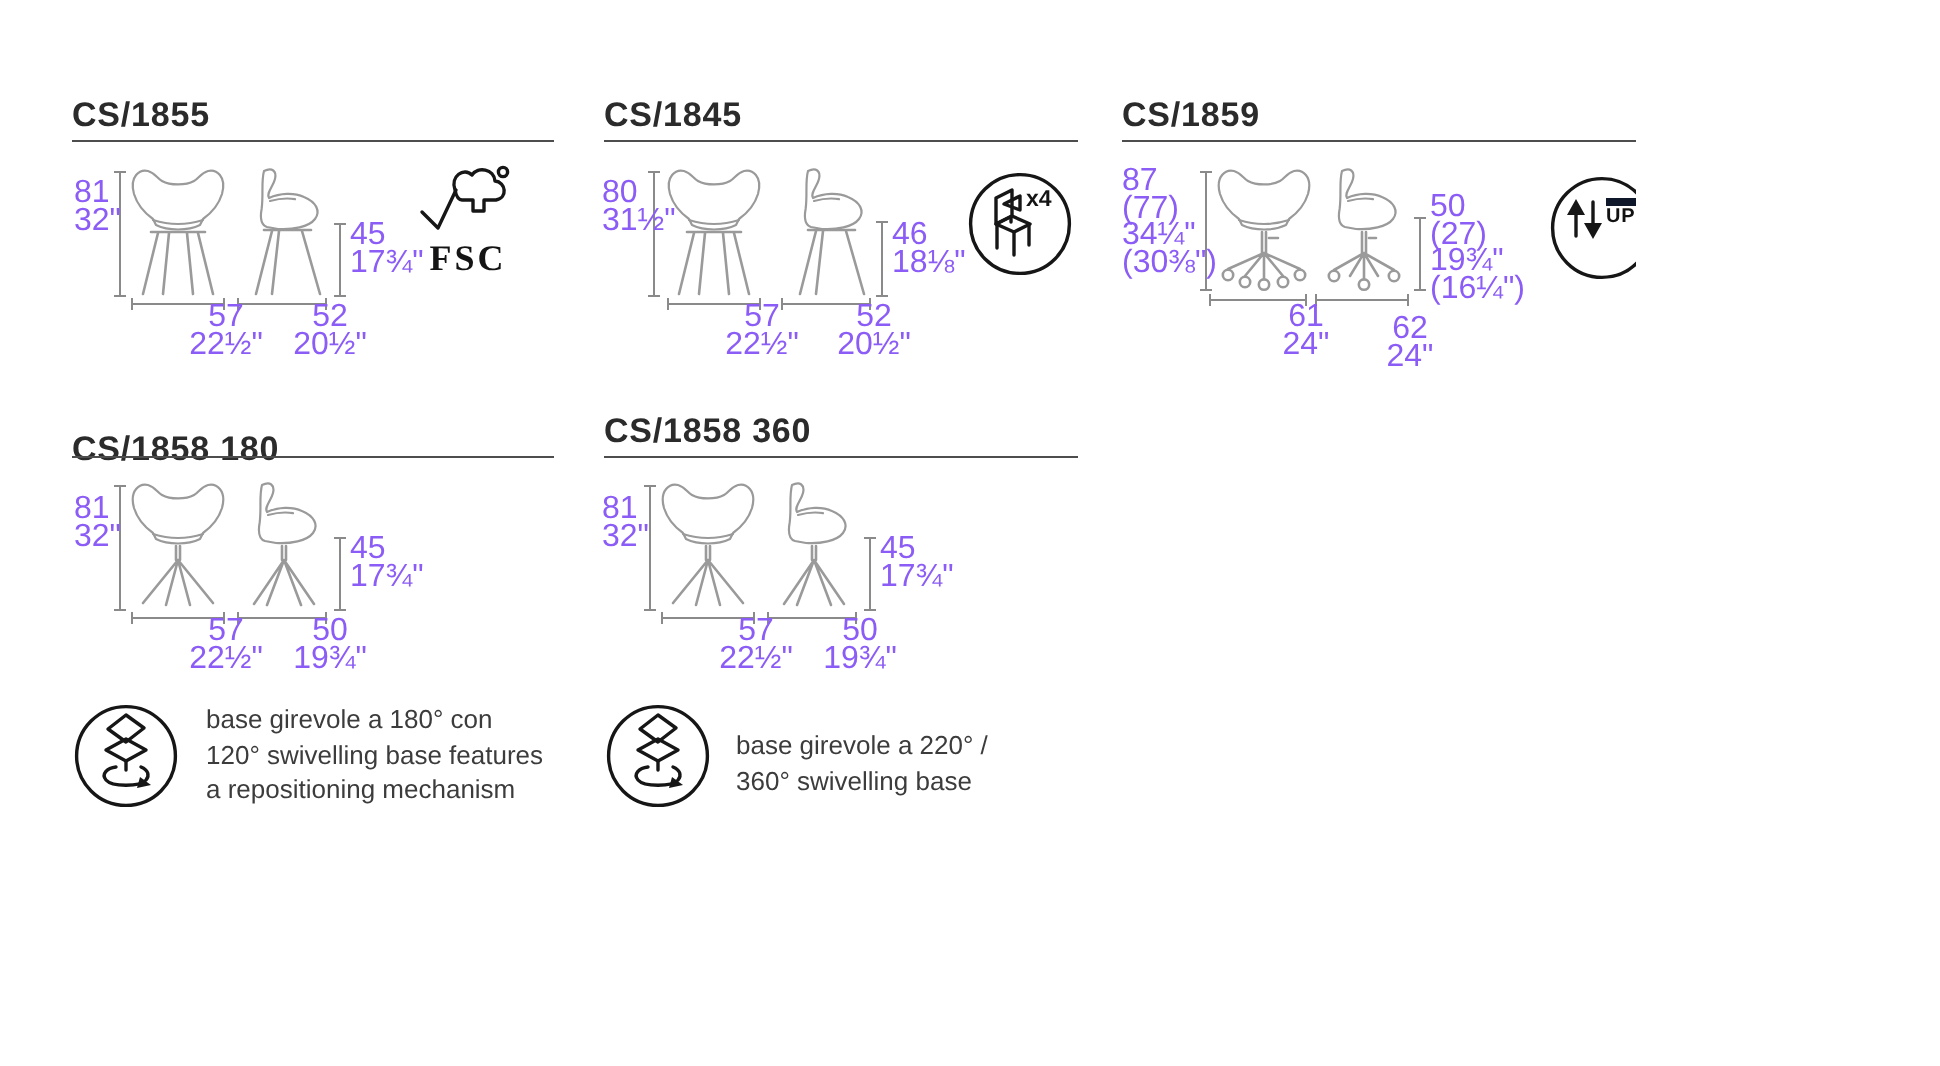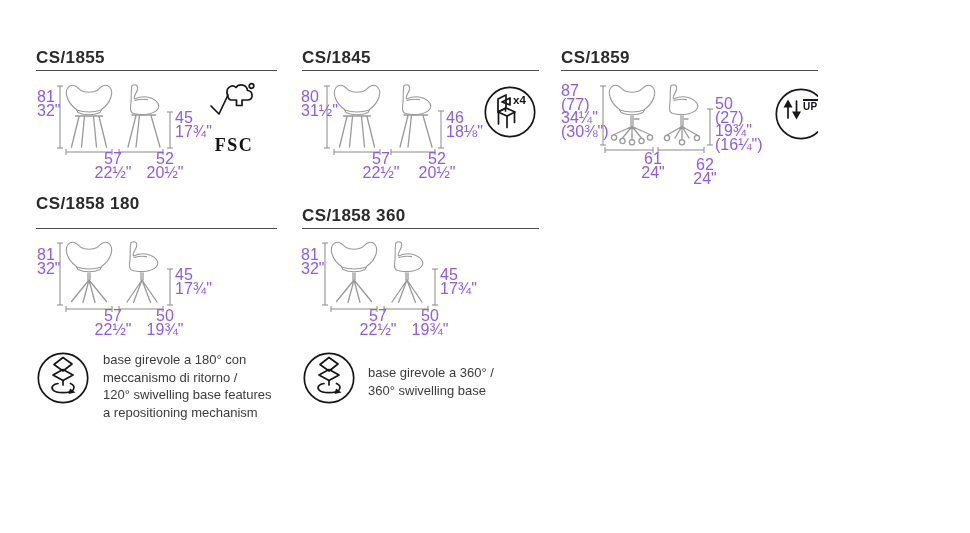--- a/index.html
+++ b/index.html
@@ -7,24 +7,24 @@
         font-family:"Liberation Sans", sans-serif;color:#3a3a3a;}
   svg{position:absolute;left:0;top:0;}
   .abs{position:absolute;}
   .title{font-size:17px;font-weight:bold;color:#2b2b2b;letter-spacing:.4px;white-space:nowrap;}
   .rule{height:0;border-top:1.6px solid #4d4d4d;}
   .dimblk{font-size:16px;line-height:13.5px;color:#8b5cf6;white-space:nowrap;}
   .dimblk div{white-space:nowrap;}
   .ctr{transform:translateX(-50%);text-align:center;margin-left:24px;}
   .note{font-size:13px;line-height:17.5px;color:#3c3c3c;}
   .fsc-txt{font-family:"Liberation Serif", serif;font-weight:bold;font-size:18px;
-           letter-spacing:1.5px;color:#141414;text-align:center;margin-top:16px;}
+           letter-spacing:1.5px;color:#141414;text-align:center;}
   .x4-txt{font-size:11.5px;font-weight:bold;color:#141414;}
   .ud{font-size:10px;font-weight:800;color:#111;letter-spacing:.4px;line-height:10px;}
-  .ud-up{border-top:2px solid #0f172a;padding-top:1px;text-align:right;}
+  .ud-up{border-top:4px solid #0f172a;padding-top:1px;text-align:right;}
   .ud-down{border-bottom:2px solid #111;padding-bottom:1px;}
   
   .art{stroke:#9a9a9a;fill:none;stroke-width:1.1;stroke-linecap:round;stroke-linejoin:round;}
   .leg{stroke:#9a9a9a;fill:none;stroke-width:1.3;stroke-linecap:round;}
   .dml{stroke:#8a8a8a;fill:none;stroke-width:1;}
   .ic{stroke:#161616;fill:none;stroke-width:1.7;stroke-linejoin:round;stroke-linecap:round;}
   .icf{fill:#161616;stroke:none;}
 </style>
 </head>
 <body>
@@ -213,21 +213,21 @@
       <use href="#icoSwivel"></use>
     </g>
   </svg>
 
   <div class="abs title" style="left:36px;top:48px;">CS/1855</div>
   <div class="abs rule" style="left:36px;top:70px;width:241px;"></div>
   <div class="abs title" style="left:302px;top:48px;">CS/1845</div>
   <div class="abs rule" style="left:302px;top:70px;width:237px;"></div>
   <div class="abs title" style="left:561px;top:48px;">CS/1859</div>
   <div class="abs rule" style="left:561px;top:70px;width:396px;"></div>
-  <div class="abs title" style="left:36px;top:194px;">CS/1858 180</div>
+  <div class="abs title" style="left:36px;top:215px;">CS/1858 180</div>
   <div class="abs rule" style="left:36px;top:228px;width:241px;"></div>
   <div class="abs title" style="left:302px;top:206px;">CS/1858 360</div>
   <div class="abs rule" style="left:302px;top:228px;width:237px;"></div>
 
   <div class="abs dimblk" style="left:37px;top:90px;">
     <div>81</div>
     <div>32"</div>
   </div>
   <div class="abs dimblk" style="left:175px;top:111px;">
     <div>45</div>
@@ -313,22 +313,21 @@
     <div>57</div>
     <div>22½"</div>
   </div>
   <div class="abs dimblk ctr" style="left:406px;top:309px;">
     <div>50</div>
     <div>19¾"</div>
   </div>
 
   <div class="abs note" style="left:103px;top:351px;">
     <div>base girevole a 180° con</div>
-    <div>meccanismo di ritorno /</div>
     <div>120° swivelling base features</div>
     <div>a repositioning mechanism</div>
   </div>
   <div class="abs note" style="left:368px;top:364px;">
-    <div>base girevole a 360° /</div>
+    <div>base girevole a 220° /</div>
     <div>360° swivelling base</div>
   </div>
 
 </div>
 
 </body></html>

